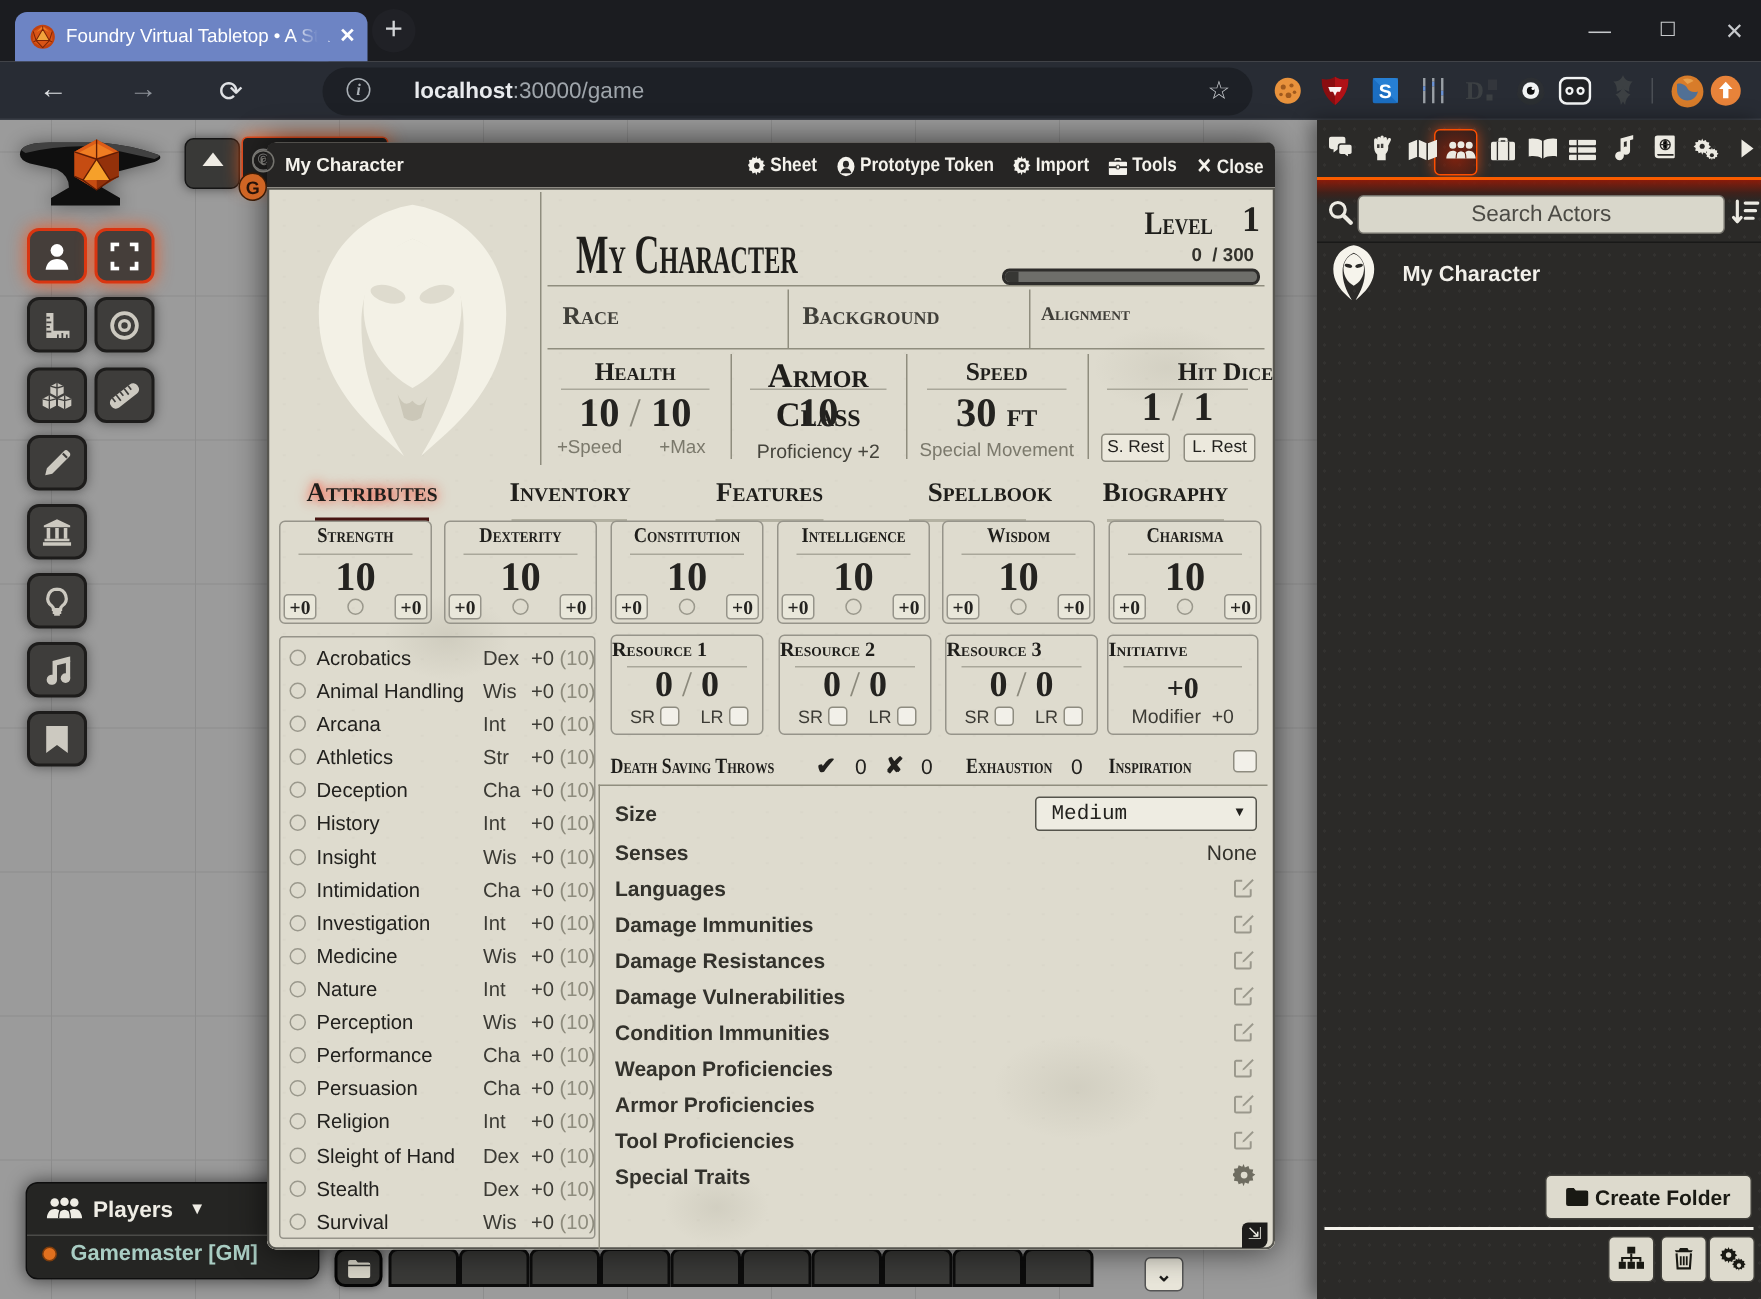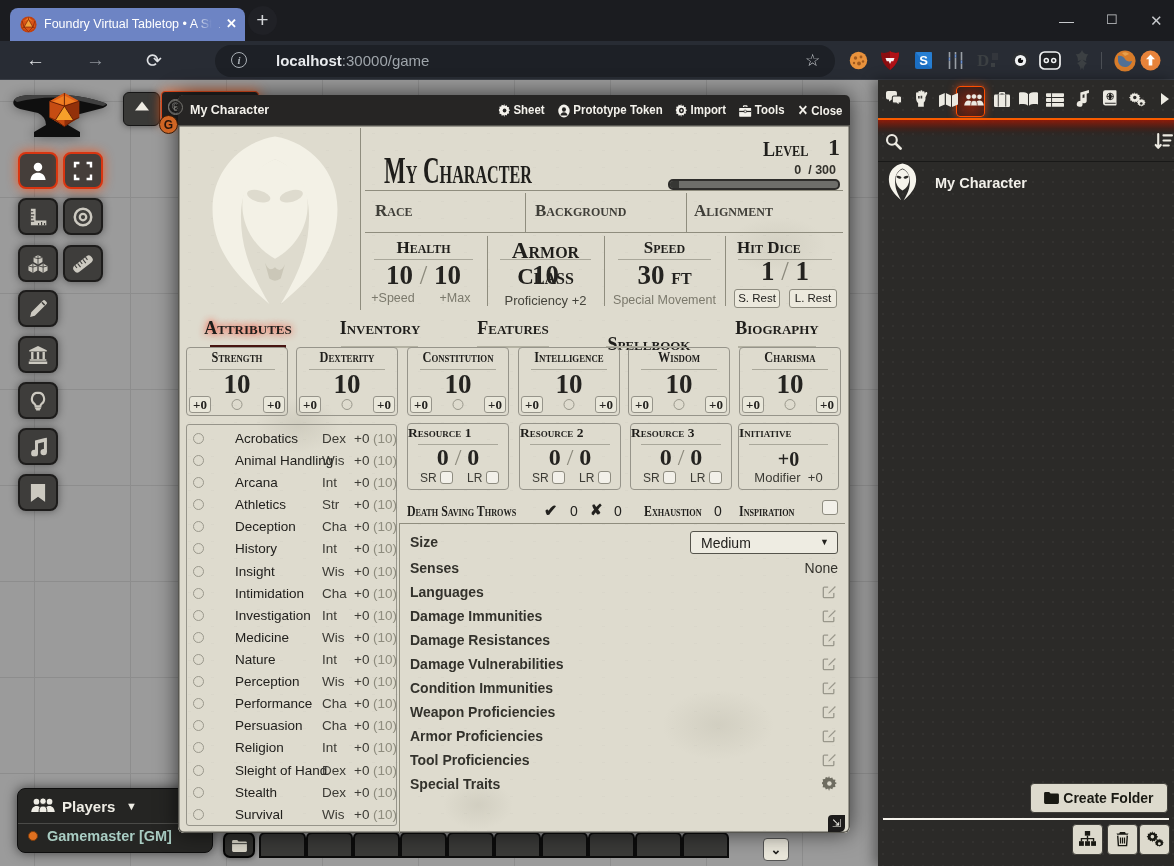--- a/index.html
+++ b/index.html
@@ -69,21 +69,21 @@
   .res { position:absolute; top:298px; width:102px; height:67px; border:1px solid #96948a; border-radius:4px; }
   .res .nm { position:absolute; top:1px; width:100%; font-size:13.5px; }
   .res .ln { position:absolute; top:20px; left:10px; right:10px; height:1px; background:#a9a79a; }
   .res .v { position:absolute; top:20px; width:100%; text-align:center; font-size:24px; }
   .res .sl { position:absolute; bottom:4px; left:0; width:100%; font-size:12px; color:#3c3b35; }
   .cb { display:inline-block; width:13px; height:13px; background:#f2f0e9; border:1px solid #8e8c80; border-radius:3px; vertical-align:-2px; }
   
   #skills { position:absolute; left:8px; top:299px; width:211px; height:402px; border:1px solid #96948a; border-radius:3px; }
   .sk { position:absolute; left:0; width:100%; height:22px; font-size:13.5px; color:#22211e; }
   .sk .rad { position:absolute; left:6px; top:4px; width:11px; height:11px; border:1.5px solid #9a988c; border-radius:50%; }
-  .sk .n { position:absolute; left:24px; top:2px;margin-left:24px; }
+  .sk .n { position:absolute; left:24px; top:2px; }
   .sk .a { position:absolute; left:135px; top:2px; color:#3c3b35; }
   .sk .p { position:absolute; left:167px; top:2px; color:#3c3b35; }
   .sk .t { position:absolute; left:186px; top:2px; color:#8e8c7e; }
   
   .tabi { position:absolute; top:193px; font-size:18px; text-align:center; }
   .trl { font-size:14px; font-weight:bold; color:#33322c; position:absolute; left:232px; }
   .edit { position:absolute; width:13px; height:13px; }
   
   #sidebar { position:absolute; left:878px; top:0; width:296px; height:786px; background:#2b2a28; box-shadow:-4px 0 12px rgba(0,0,0,.4); z-index:25;
      background-image: radial-gradient(rgba(255,255,255,.04) 0.8px, transparent 1px); background-size:10px 12px; }
@@ -357,54 +357,54 @@
       <div class="scaps" style="position:absolute; left:585px; top:11px; font-size:22px; transform:scaleX(.82); transform-origin:0 0;">Level</div>
       <div class="serif" style="position:absolute; left:650px; top:9px; font-size:24px;">1</div>
       <div style="position:absolute; left:558px; top:38px; width:100px; text-align:right; font-size:12.5px; font-weight:bold; color:#33322c;">0&nbsp; / 300</div>
       <div style="position:absolute; left:490px; top:54px; width:172px; height:11px; background:#6e6e6a; border:2px solid #2e2d2b; border-radius:5px;">
           <div style="position:absolute; left:0; top:0; width:9px; height:7px; background:#373734; border-radius:4px 0 0 4px;"></div>
         </div>
       <div class="hr" style="left:187px; top:65px; width:478px; height:1px;"></div>
 
       <div class="scaps" style="position:absolute; left:197px; top:76px; font-size:17px; color:#403f39;">Race</div>
       <div class="scaps" style="position:absolute; left:357px; top:76px; font-size:17px; color:#403f39;">Background</div>
-      <div class="scaps" style="position:absolute; left:516px; top:76px; font-size:17px; color:#403f39;">Alignment</div>
+      <div class="scaps" style="position:absolute; left:516px; top:76px; font-size:13px; color:#403f39;">Alignment</div>
       <div class="hr" style="left:347px; top:68px; width:1px; height:39px;"></div>
       <div class="hr" style="left:508px; top:68px; width:1px; height:39px;"></div>
       <div class="hr" style="left:187px; top:107px; width:478px; height:1px;"></div>
 
       <div class="hr" style="left:309px; top:111px; width:1px; height:70px;"></div>
       <div class="hr" style="left:426px; top:111px; width:1px; height:70px;"></div>
       <div class="hr" style="left:547px; top:111px; width:1px; height:70px;"></div>
       <div class="scaps" style="position:absolute; left:182px; top:113px; width:127px; text-align:center; font-size:17px;">Health</div>
       <div class="hr" style="left:196px; top:134px; width:99px; height:1px; background:#a9a79a;"></div>
       <div class="serif" style="position:absolute; left:182px; top:135px; width:127px; text-align:center; font-size:27px;">10 <span style="color:#8b897c; font-weight:normal;">/</span> 10</div>
       <div style="position:absolute; left:182px; top:166px; width:66px; text-align:center; font-size:12.5px; color:#7b796c;">+Speed</div>
       <div style="position:absolute; left:244px; top:166px; width:66px; text-align:center; font-size:12.5px; color:#7b796c;">+Max</div>
       <div class="scaps" style="position:absolute; left:309px; top:113px; width:117px; text-align:center; font-size:23px;">Armor Class</div>
       <div class="hr" style="left:322px; top:134px; width:91px; height:1px; background:#a9a79a;"></div>
       <div class="serif" style="position:absolute; left:309px; top:135px; width:117px; text-align:center; font-size:27px;">10</div>
       <div style="position:absolute; left:309px; top:168px; width:117px; text-align:center; font-size:13px; color:#45443c;">Proficiency +2</div>
       <div class="scaps" style="position:absolute; left:426px; top:113px; width:121px; text-align:center; font-size:17px;">Speed</div>
       <div class="hr" style="left:440px; top:134px; width:93px; height:1px; background:#a9a79a;"></div>
       <div class="serif scaps" style="position:absolute; left:426px; top:135px; width:121px; text-align:center; font-size:27px;">30 <span style="font-size:23px;">ft</span></div>
       <div style="position:absolute; left:426px; top:168px; width:121px; text-align:center; font-size:12.5px; color:#7b796c;">Special Movement</div>
-      <div class="scaps" style="position:absolute; left:531px; top:113px; width:120px; text-align:center; font-size:17px;">Hit Dice</div>
+      <div class="scaps" style="position:absolute; left:579px; top:113px; width:120px; text-align:center; font-size:17px;">Hit Dice</div>
       <div class="hr" style="left:560px; top:134px; width:94px; height:1px; background:#a9a79a;"></div>
       <div class="serif" style="position:absolute; left:547px; top:131px; width:120px; text-align:center; font-size:27px;">1 <span style="color:#8b897c; font-weight:normal;">/</span> 1</div>
       <div style="position:absolute; left:556px; top:164px; width:46px; height:19px; background:#ece9dd; border:1px solid #8e8c80; border-radius:3px; font-size:11.5px; text-align:center; line-height:17px; color:#22211e;">S. Rest</div>
       <div style="position:absolute; left:611px; top:164px; width:48px; height:19px; background:#ece9dd; border:1px solid #8e8c80; border-radius:3px; font-size:11.5px; text-align:center; line-height:17px; color:#22211e;">L. Rest</div>
 
       <div class="scaps tabi" style="left:20px; width:100px;"><span style="text-shadow:0 0 6px rgba(255,60,35,.8), 0 0 10px rgba(255,60,35,.45);">Attributes</span></div>
       <div style="position:absolute; left:32px; top:220px; width:76px; height:3px; background:#471512;"></div>
       <div class="scaps tabi" style="left:152px; width:100px;">Inventory</div>
       <div style="position:absolute; left:163px; top:221px; width:77px; height:2px; background:#b3b1a2;"></div>
       <div class="scaps tabi" style="left:285px; width:100px;">Features</div>
       <div style="position:absolute; left:299px; top:221px; width:72px; height:2px; background:#b3b1a2;"></div>
-      <div class="scaps tabi" style="left:421px; width:100px;margin-top:16px;">Spellbook</div>
+      <div class="scaps tabi" style="left:432px; width:100px;">Spellbook</div>
       <div style="position:absolute; left:428px; top:221px; width:78px; height:2px; background:#b3b1a2;"></div>
       <div class="scaps tabi" style="left:549px; width:100px;">Biography</div>
       <div style="position:absolute; left:560px; top:221px; width:78px; height:2px; background:#b3b1a2;"></div>
 
       <div class="ab" style="left:8px;">
           <div class="nm scaps">Strength</div>
           <div class="ln"></div>
           <div class="v serif">10</div>
           <div class="m serif" style="left:2px;">+0</div>
           <div class="c"></div>
@@ -659,21 +659,21 @@
       <div class="edit" style="left:644px; top:628px;"><svg width="14" height="14" viewBox="0 0 16 16">
               <path fill="none" stroke="#9a988c" stroke-width="1.5" d="M13.5 9v4.5a1 1 0 0 1-1 1h-10a1 1 0 0 1-1-1v-10a1 1 0 0 1 1-1H7"></path>
               <path fill="#9a988c" d="M14.8 1.2l1 1-7 7-1.7.7.7-1.7z"></path>
             </svg></div>
       <div class="trl" style="top:651px;">Special Traits</div>
       <div class="edit" style="left:644px; top:651px;"><svg width="15" height="15" viewBox="0 0 16 16">
               <path fill="#6e6c60" d="M8 0l1 2.6 2.7-1 .8 2.3 2.8.3-.6 2.7L16.9 8l-2.2 1.7.6 2.7-2.8.3-.8 2.3-2.7-1L8 16.9 7 14.3l-2.7 1-.8-2.3-2.8-.3.6-2.7L-.9 8l2.2-1.7-.6-2.7 2.8-.3.8-2.3 2.7 1z" transform="scale(.94)"></path>
               <circle cx="7.9" cy="7.9" r="2.4" fill="#dedbce"></circle>
             </svg></div>
       </div>
-      <div style="position:absolute; left:512px; top:406px; width:148px; height:23px; background:#eeece2; border:1px solid #55544c; border-radius:3px;">
+      <div style="position:absolute; left:512px; top:406px; width:148px; height:23px; background:#eeece2; border:1px solid #55544c; border-radius:3px;font-family:Liberation Mono, monospace;">
         <span style="position:absolute; left:10px; top:3px; font-size:14px; color:#22211e;">Medium</span>
         <span style="position:absolute; right:8px; top:5px; font-size:9px; color:#22211e;">▼</span>
       </div>
       <div style="position:absolute; left:600px; top:435px; width:60px; text-align:right; font-size:14px; color:#33322c;">None</div>
 
       <div style="position:absolute; left:650px; top:690px; width:17px; height:17px; background:#1d1c1b; border-radius:4px 0 5px 0; color:#efede5; font-size:11px; text-align:center; line-height:17px;">⇲</div>
     </div>
   </div>
   <div id="sidebar">
     <div style="position:absolute; left:78px; top:6px; width:29px; height:31px; border:1px solid #ff4e00; border-radius:4px; background:radial-gradient(circle at 50% 60%, rgba(150,32,8,.8), rgba(60,14,6,.35)); box-shadow:0 0 9px rgba(255,80,20,.65);"></div>
@@ -729,20 +729,21 @@
         </svg>
       <div style="position:absolute; left:283px; top:13px; width:0; height:0; border:6px solid transparent; border-left:8px solid #eceae2;"></div>
     </div>
     <div id="redbar"></div>
     <div id="redglow"></div>
 
     <svg style="position:absolute; left:7px; top:53px;" width="17" height="17" viewBox="0 0 16 16">
         <circle cx="6.5" cy="6.5" r="4.6" fill="none" stroke="#eceae2" stroke-width="2"></circle>
         <path d="M10 10l4.6 4.6" stroke="#eceae2" stroke-width="2.6" stroke-linecap="round"></path>
       </svg>
+    <div style="position:absolute; left:27px; top:50px; width:245px; height:26px; background:#d9d7cb; border:1px solid #73716a; border-radius:4px; text-align:center; line-height:24px; font-size:15px; color:#4c4b45;">Search Actors</div>
     <svg style="position:absolute; left:276px; top:52px;" width="19" height="19" viewBox="0 0 18 18">
         <path stroke="#eceae2" stroke-width="2" stroke-linecap="round" d="M4 2v13M4 15l-2.4-2.7M4 15l2.4-2.7"></path>
         <path stroke="#eceae2" stroke-width="2" stroke-linecap="round" d="M9 3.2h8M9 8h6.5M9 12.8h5"></path>
       </svg>
     <div style="position:absolute; left:0; top:81px; width:296px; height:1px; background:#191918;"></div>
 
     <svg style="position:absolute; left:9px; top:81px;" width="31" height="42" viewBox="0 0 100 121">
       <path fill="#f6f4ec" d="M50 1 C25 5 6 26 6 52 C6 77 19 95 37 111 L46 119 C33 97 26 80 26 57 C26 38 35 23 50 17 C65 23 74 38 74 57 C74 80 67 97 54 119 L63 111 C81 95 94 77 94 52 C94 26 75 5 50 1 Z"></path>
       <path fill="#f6f4ec" d="M50 19 C36 24 28 37 28 51 C28 68 37 81 50 88 C63 81 72 68 72 51 C72 37 64 24 50 19 Z"></path>
       <ellipse cx="38.5" cy="45" rx="8.4" ry="4" fill="#2b2a28" transform="rotate(15 38.5 45)"></ellipse>

